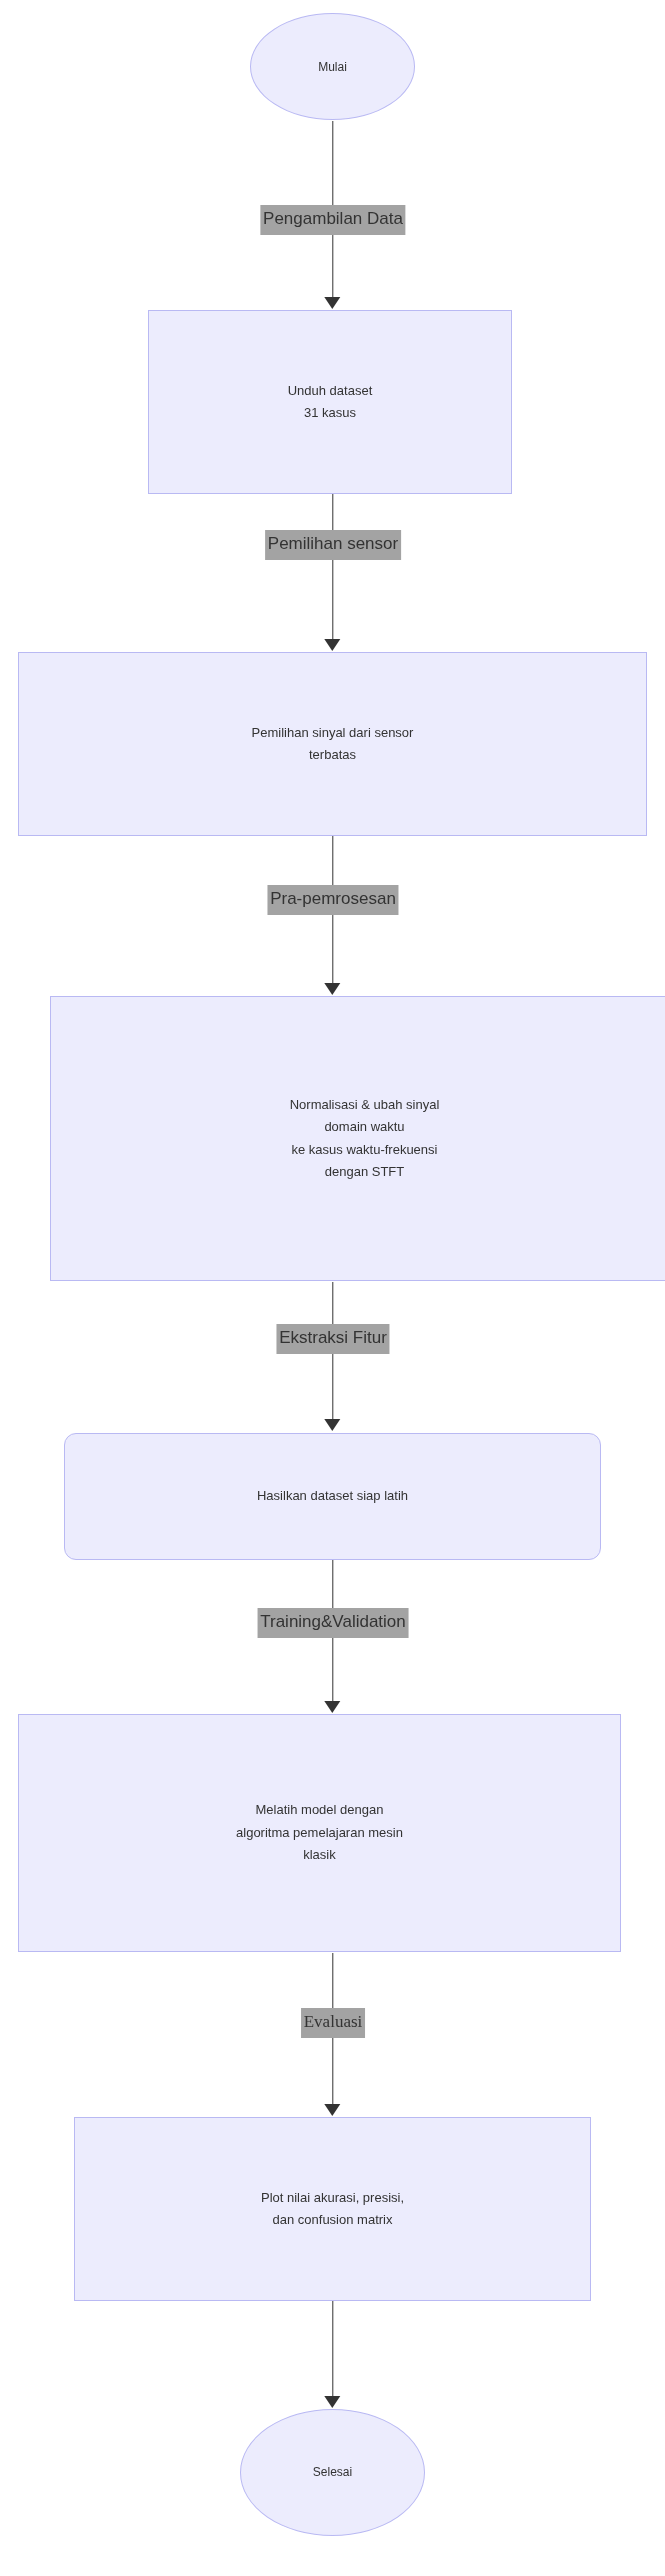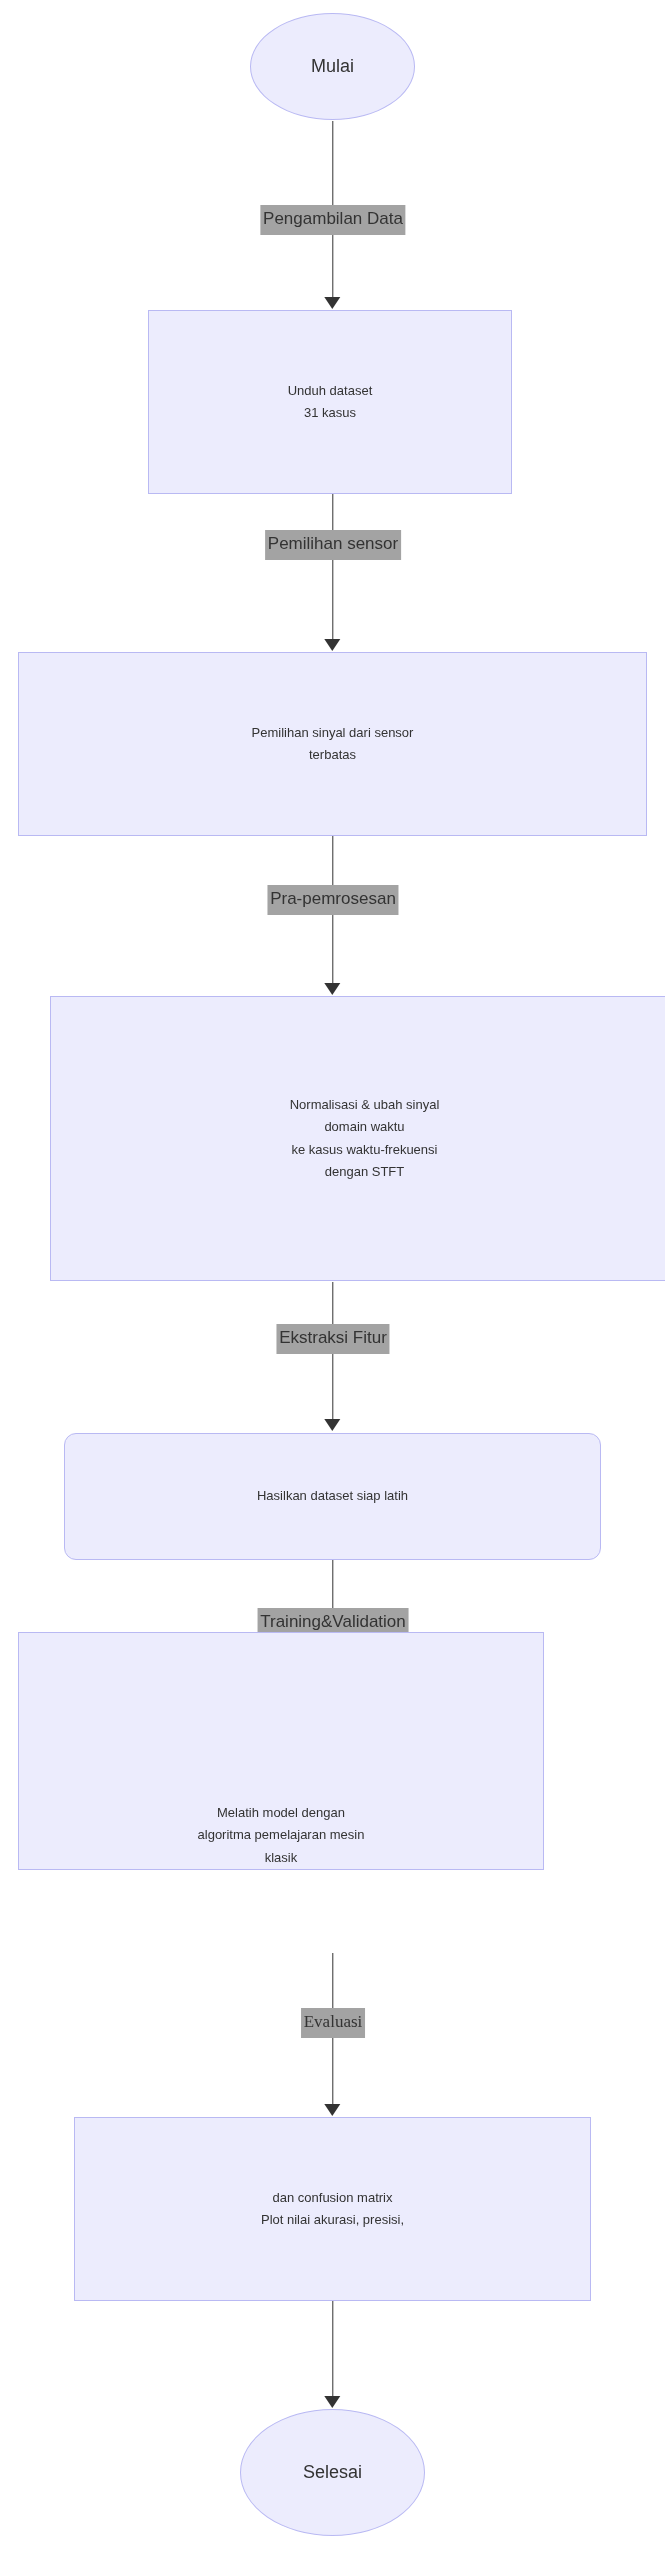--- a/index.html
+++ b/index.html
@@ -28,21 +28,21 @@
     display: flex;
     align-items: center;
     justify-content: center;
     text-align: center;
     font-size: 13px;
     line-height: 1.72;
     font-family: "Liberation Sans", sans-serif;
   }
   .node.terminal {
     border-radius: 50%;
-    font-size: 18px;
+    font-size: 12px;
   }
   .node .label-lines {
     width: 100%;
     padding: 0 9.4px;
     box-sizing: border-box;
   }
   .node .label-lines div {
     white-space: nowrap;
   }
 
@@ -132,36 +132,36 @@
   <div class="node" style="left:64px; top:1433px; width:537px; height:127px;border-radius:12px;">
     <div class="label-lines">
       <div>Hasilkan dataset siap latih</div>
     </div>
   </div>
 
   <div class="edge" style="top:1560px; height:141px;"></div>
   <div class="arrowhead" style="top:1701px;"></div>
   <div class="edge-label" style="top:1608px;">Training&amp;Validation</div>
 
-  <div class="node" style="left:18px; top:1632px; width:526px; height:238px;align-items:flex-end;">
+  <div class="node" style="left:18px; top:1714px; width:603px; height:238px;">
     <div class="label-lines">
       <div>Melatih model dengan</div>
       <div>algoritma pemelajaran mesin</div>
       <div>klasik</div>
     </div>
   </div>
 
   <div class="edge" style="top:1953px; height:151px;"></div>
   <div class="arrowhead" style="top:2104px;"></div>
   <div class="edge-label" style="top:2008px;font-family:Liberation Serif, serif;">Evaluasi</div>
 
   <div class="node" style="left:74px; top:2117px; width:517px; height:184px;">
     <div class="label-lines">
+      <div>Plot nilai akurasi, presisi,</div>
       <div>dan confusion matrix</div>
-      <div>Plot nilai akurasi, presisi,</div>
     </div>
   </div>
 
   <div class="edge" style="top:2301px; height:95px;"></div>
   <div class="arrowhead" style="top:2396px;"></div>
 
   <div class="node terminal" style="left:240px; top:2409px; width:185px; height:127px;">
     <div class="label-lines">
       <div>Selesai</div>
     </div>

